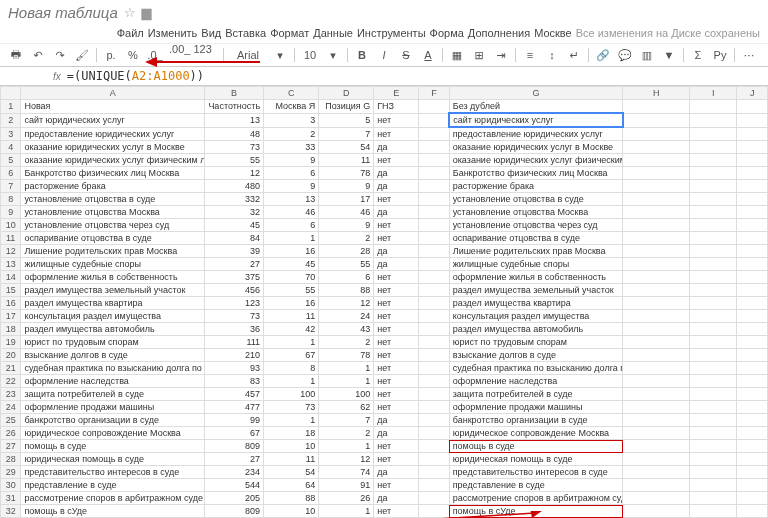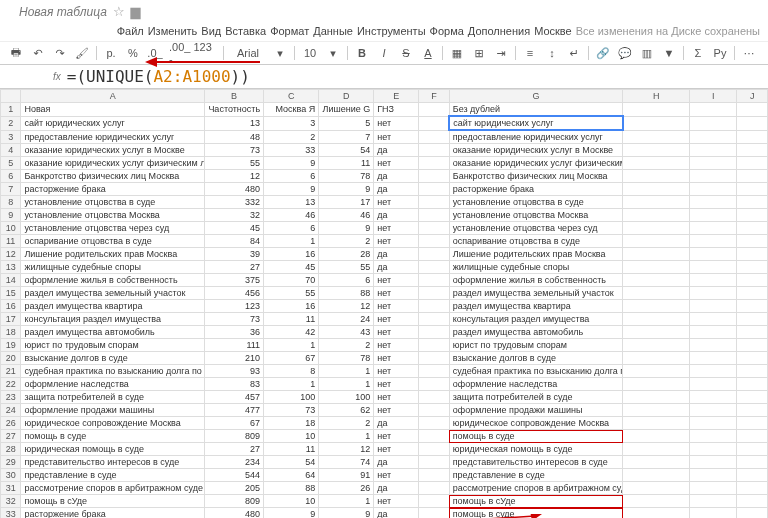--- a/index.html
+++ b/index.html
@@ -1,30 +1,30 @@
 <!DOCTYPE html>
 <html><head>
 <meta charset="utf-8">
 <style>
   * { box-sizing: border-box; }
   body { margin: 0; font-family: Arial, sans-serif; font-size: 10px; color: #333; background: #fff; overflow: hidden; }
   .titlebar { display: flex; align-items: center; padding: 4px 8px; gap: 6px; }
-  .doc-title { font-size: 12px; color: #777; font-style: italic; margin-left: 11px; }
+  .doc-title { font-size: 15px; color: #777; font-style: italic; }
   .star-icon, .folder-icon { color: #999; font-size: 13px; }
   .menubar { display: flex; gap: 4px; padding: 2px 8px 4px; font-size: 11px; color: #444; justify-content: flex-end; }
   .menubar span { cursor: pointer; }
   .menubar .saved { color: #999; }
   .toolbar { display: flex; align-items: center; gap: 6px; padding: 3px 8px; border-bottom: 1px solid #ccc; border-top: 1px solid #eee; font-size: 10px; }
   .tbtn { width: 16px; height: 16px; display: inline-flex; align-items: center; justify-content: center; color: #555; font-size: 11px; }
   .tsep { width: 1px; height: 14px; background: #ccc; }
   .fontname { width: 36px; }
   .fontsize { width: 18px; }
   .formula-bar { display: flex; align-items: center; border-bottom: 1px solid #ccc; padding: 2px 6px; font-size: 10px; }
   .fx { font-style: italic; color: #777; margin-right: 6px; margin-left: 47px; }
-  .formula-input { flex: 1; font-family: monospace; font-size: 16px; color: #333; }
+  .formula-input { flex: 1; font-family: monospace; font-size: 12px; color: #333; }
   .formula-input .ref { color: #d47b00; }
   .arrow-ann { position: absolute; left: 145px; top: 55px; pointer-events: none; }
   .grid { position: relative; }
   table { border-collapse: collapse; table-layout: fixed; width: 768px; font-size: 9px; }
   th, td { border: 1px solid #ddd; overflow: hidden; white-space: nowrap; text-overflow: clip; padding: 1px 3px; height: 12px; }
   th { background: #f3f3f3; font-weight: normal; color: #555; text-align: center; }
   .rownum { background: #f3f3f3; text-align: center; color: #555; width: 20px; }
   col.cA { width: 180px; } col.cB { width: 58px; } col.cC { width: 54px; } col.cD { width: 54px; } col.cE { width: 44px; } col.cF { width: 30px; } col.cG { width: 170px; } col.cH { width: 66px; } col.cI { width: 46px; } col.cJ { width: 30px; }
   td.num { text-align: right; }
   .active-cell { border: 2px solid #4285f4 !important; }
@@ -144,21 +144,21 @@
           <th>I</th>
           <th>J</th>
       </tr>
     </thead>
     <tbody id="tbody">
         <tr>
           <td class="rownum">1</td>
 <td>Новая</td>
 <td class="num">Частотность</td>
 <td class="num">Москва Я</td>
-<td class="num">Лишение G</td>
+<td class="num">Позиция G</td>
 <td>ГНЗ</td>
 <td></td>
 <td>Без дублей</td>
 <td></td>
           <td></td>
           <td></td>
         </tr>
         <tr>
           <td class="rownum">2</td>
 <td>сайт юридических услуг</td>
@@ -447,20 +447,33 @@
         </tr>
         <tr>
           <td class="rownum">24</td>
 <td>оформление продажи машины</td>
 <td class="num">477</td>
 <td class="num">73</td>
 <td class="num">62</td>
 <td>нет</td>
 <td></td>
 <td class=" ">оформление продажи машины</td>
+<td></td>
+          <td></td>
+          <td></td>
+        </tr>
+        <tr>
+          <td class="rownum">25</td>
+<td>банкротство организации в суде</td>
+<td class="num">99</td>
+<td class="num">1</td>
+<td class="num">7</td>
+<td>да</td>
+<td></td>
+<td class=" ">банкротство организации в суде</td>
 <td></td>
           <td></td>
           <td></td>
         </tr>
         <tr>
           <td class="rownum">26</td>
 <td>юридическое сопровождение Москва</td>
 <td class="num">67</td>
 <td class="num">18</td>
 <td class="num">2</td>

